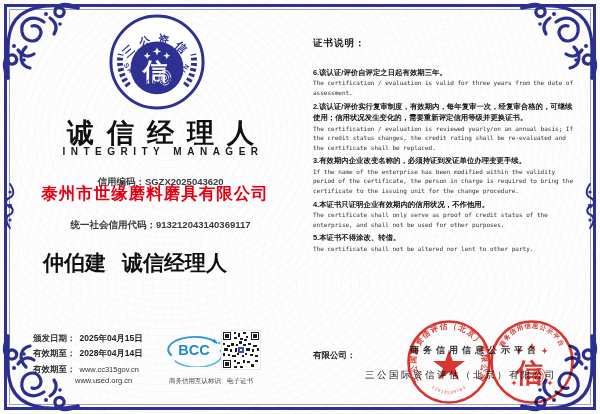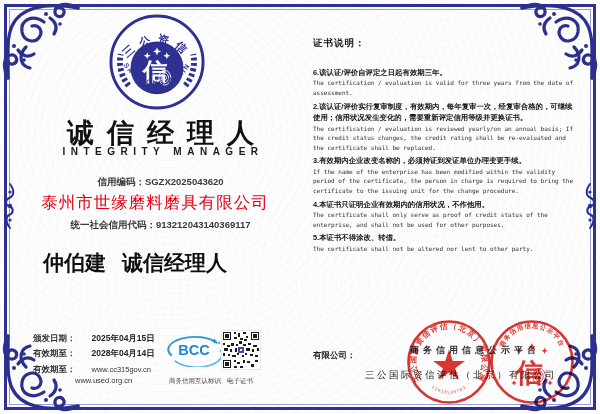--- a/index.html
+++ b/index.html
@@ -27,30 +27,30 @@
 
   .emblem{position:absolute; left:108px; top:13px; width:98px; height:98px;}
 
   .title{position:absolute; left:18px; top:115px; width:285px; text-align:center;
     font-size:27px; font-weight:bold; color:#101010; letter-spacing:13px; padding-left:13px; box-sizing:border-box;}
   .subtitle{position:absolute; left:18px; top:146px; width:285px; text-align:center;
     font-size:10px; font-weight:bold; color:#1a1a1a; letter-spacing:5.5px; padding-left:5px; box-sizing:border-box;}
 
   .credit-line{position:absolute; left:18px; top:176px; width:285px; text-align:center;
     font-size:9.5px; color:#3a3a3a; font-weight:bold;}
-  .company{position:absolute; left:10px; top:192px; width:290px; text-align:center;
-    font-size:16.5px; font-weight:normal; color:#e60012; letter-spacing:1px;}
+  .company{position:absolute; left:10px; top:183px; width:290px; text-align:center;
+    font-size:16.5px; font-weight:bold; color:#e60012; letter-spacing:1px;}
   .uscc-line{position:absolute; left:18px; top:219px; width:285px; text-align:center;
     font-size:9.5px; color:#3a3a3a; font-weight:bold;}
   .holder{position:absolute; left:0px; top:249px; width:270px; display:flex; justify-content:center; gap:16px;
     font-size:21px; font-weight:bold; color:#0e0e0e;align-items:center;}
 
   .f-row{position:absolute; font-size:8.5px; color:#333; white-space:nowrap;}
   .f-label{font-weight:bold; color:#333;}
-  .f-val{margin-left:16px; font-weight:bold; color:#222;}
+  .f-val{margin-left:4px; font-weight:bold; color:#222;}
   .url{font-weight:normal; font-size:7.5px; color:#333;}
   .url2{position:absolute; left:75px; top:376px; font-size:7.5px; color:#333;}
 
   .bcc{position:absolute; left:166px; top:331px; width:58px; height:36px;}
   .bcc-caption{position:absolute; left:150px; top:377px; width:90px; text-align:center; font-size:6.5px; color:#444;}
   .qr{position:absolute; left:221px; top:330px; width:38px; height:38px; background:#fff; border:1px solid #e7e7ee;}
   .qr-caption{position:absolute; left:218px; top:377px; width:44px; text-align:center; font-size:6.5px; color:#444;}
 
   .notes{position:absolute; left:313px; top:21px; width:263px;}
   .notes-heading{font-size:9.5px; font-weight:bold; letter-spacing:1px; color:#111; margin:16px 0 17px 0;}

